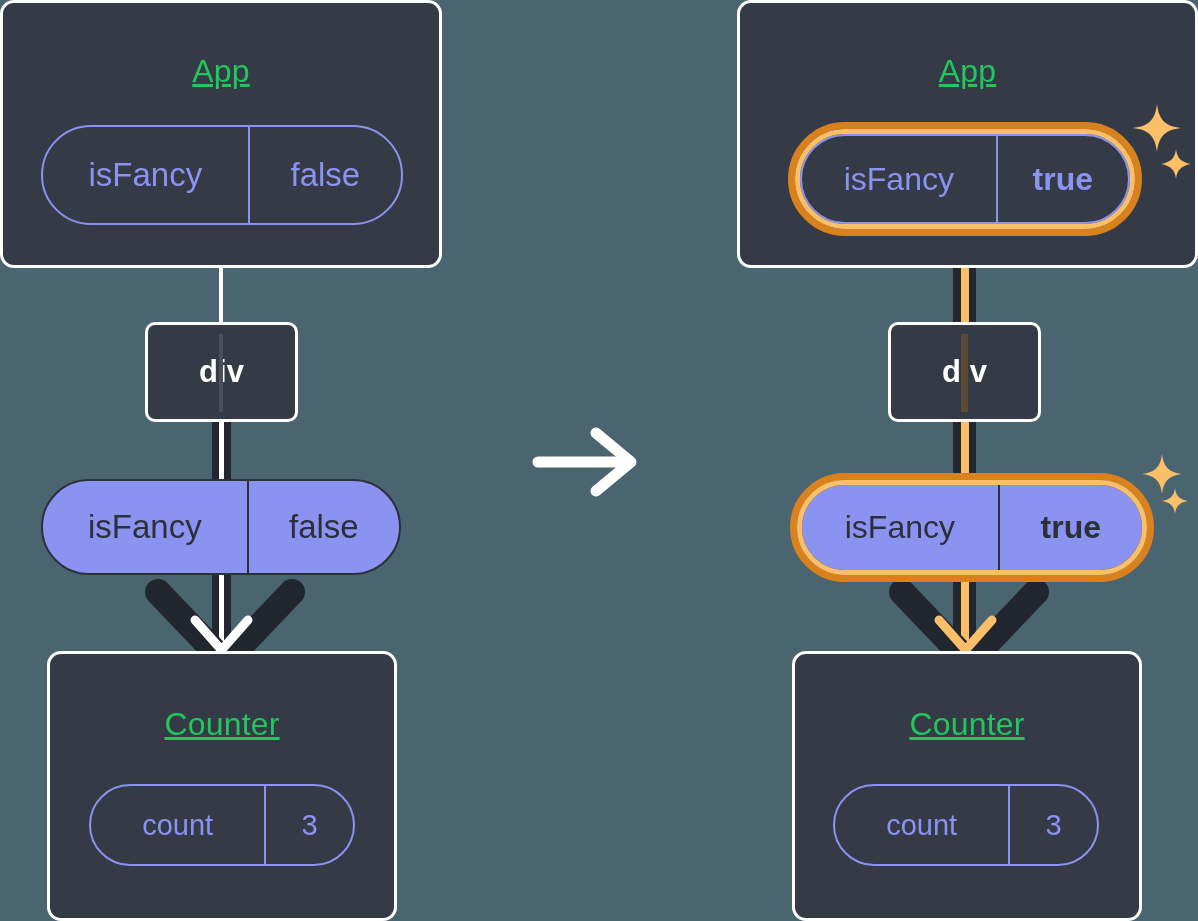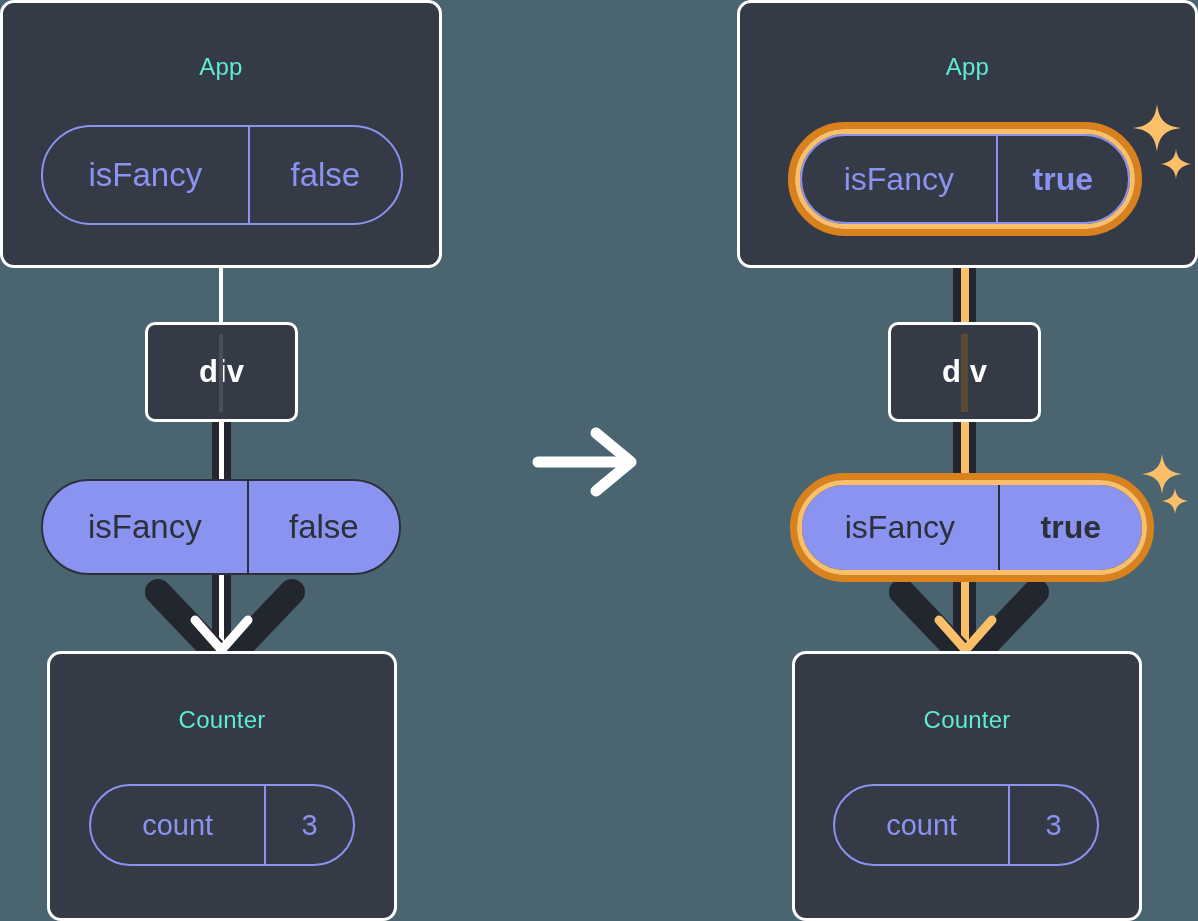--- a/index.html
+++ b/index.html
@@ -18,23 +18,24 @@
     background:#343A46;
     border:3px solid #FFFFFF;
     border-radius:14px;
     box-sizing:border-box;
     z-index:4;
   }
   .card-title{
     position:absolute;
     left:0;right:0;
     text-align:center;
-    color:#5eead4;
-    font-size:24px;
+    color:#22c55e;
+    font-size:32px;
     letter-spacing:.2px;
+    text-decoration:underline;
   }
   .divbox{
     position:absolute;
     background:#343A46;
     border:3px solid #FFFFFF;
     border-radius:10px;
     box-sizing:border-box;
     display:flex;align-items:center;justify-content:center;
     color:#FFFFFF;font-size:31px;font-weight:700;
     z-index:6;

